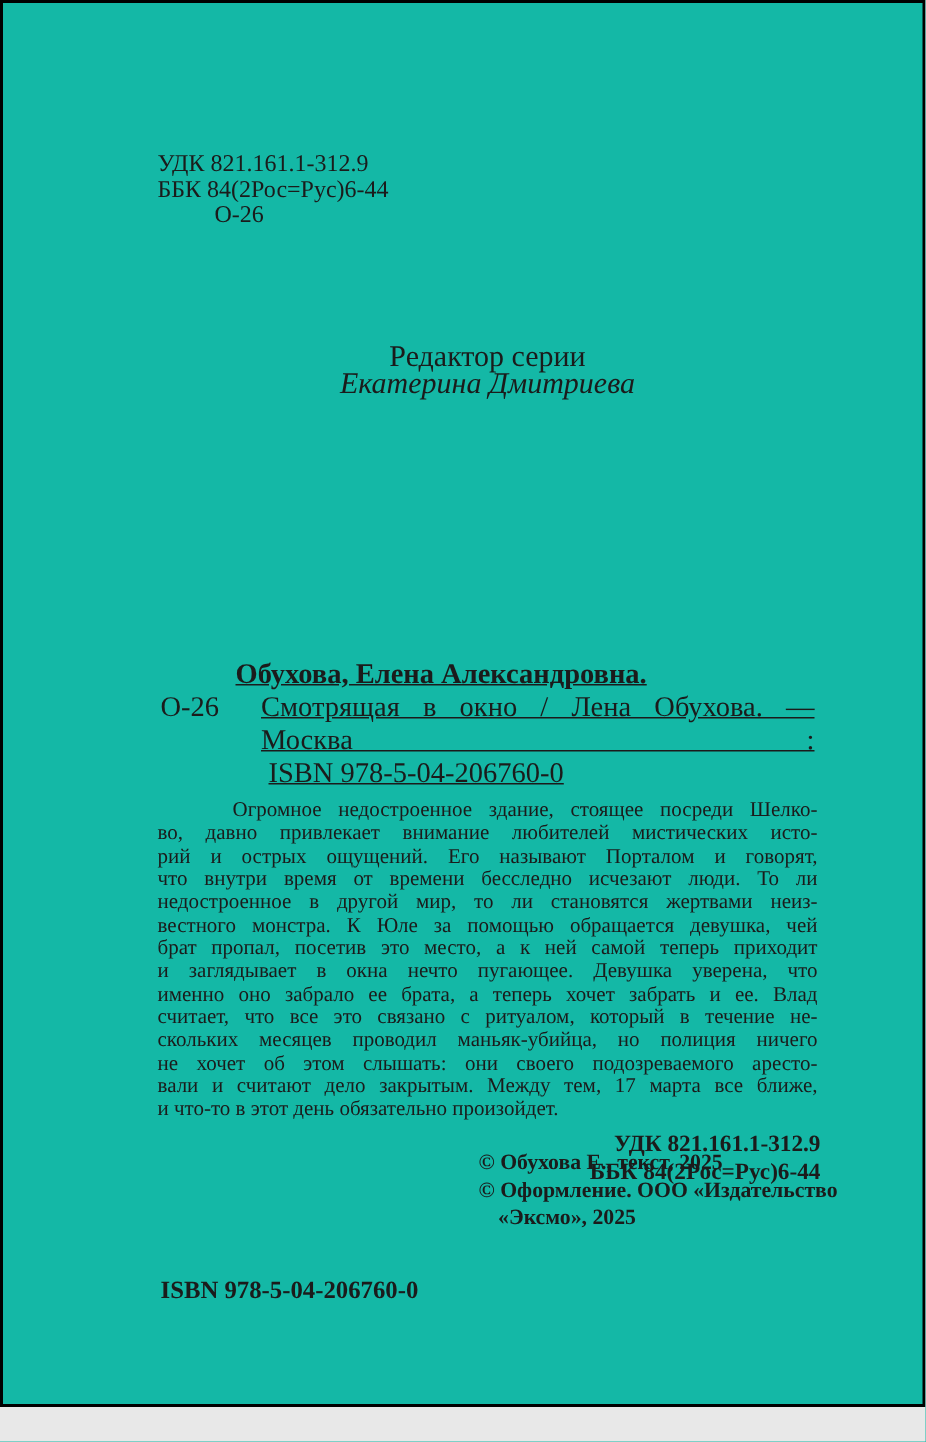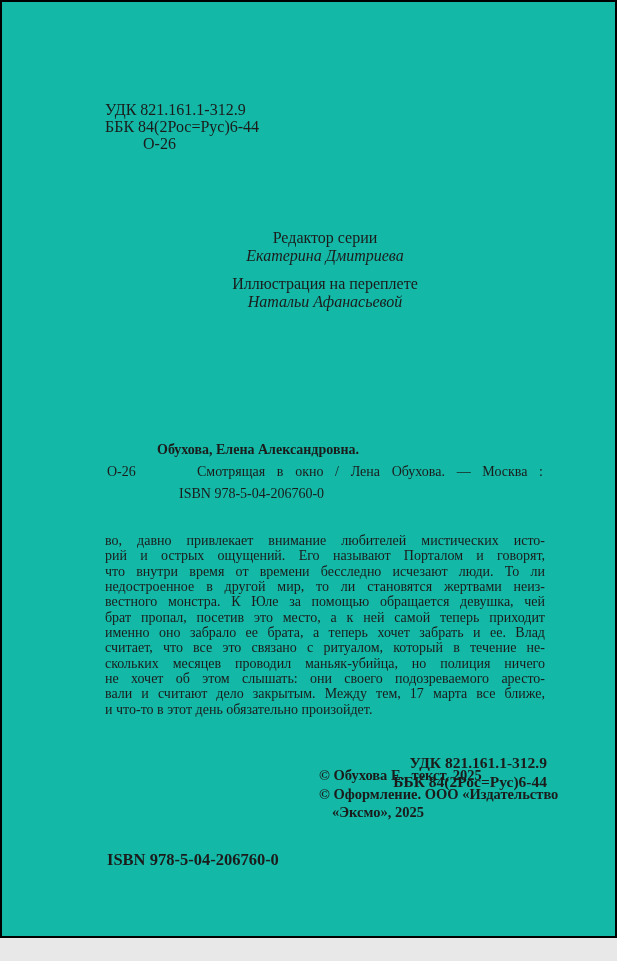--- a/index.html
+++ b/index.html
@@ -15,30 +15,30 @@
     color: #1b1b1b;
     overflow: hidden;
   }
   .abs { position: absolute; }
 
   
   #top-class { left: 103px; top: 99px; font-size: 16px; line-height: 17px; }
   #top-class .sign { padding-left: 38px; }
 
   
-  #credits { left: 103px; top: 227px; width: 440px; text-align: center; font-size: 16px; line-height: 18px; }
+  #credits { left: 103px; top: 227px; width: 440px; text-align: center; font-size: 20px; line-height: 18px; }
   #credits .group { margin-bottom: 10px; }
   #credits .name { font-style: italic; }
 
   
-  #card { left: 142px; top: 437px; width: 399px; font-size: 14px; line-height: 22px; }
+  #card { left: 142px; top: 437px; width: 399px; font-size: 19px; line-height: 22px; text-decoration: underline; }
   #card .author { font-weight: bold; margin-left: 13px; }
   #card .desc-line1 { position: relative; }
   #card .index { position: absolute; left: -37px; top: 0; }
-  #card .title-line { margin-left: 53px; text-align: justify; text-align-last: justify; }
+  #card .title-line { margin-left: 30px; text-align: justify; text-align-last: justify; }
   #card .isbn { margin-left: 35px; }
 
   
   #annotation { left: 103px; top: 531px; width: 440px; font-size: 14px; line-height: 15.35px; }
   #annotation .ann-line { text-align: justify; text-align-last: justify; }
   #annotation .ann-line.first { text-indent: 50px; }
   #annotation .ann-line.last { text-align: justify; text-align-last: auto; }
 
   
   #footer-class { left: 103px; top: 752px; width: 442px; text-align: right; font-weight: bold; font-size: 15.5px; line-height: 18.5px; }
@@ -59,42 +59,40 @@
     <div>УДК 821.161.1-312.9</div>
     <div>ББК 84(2Рос=Рус)6-44</div>
     <div class="sign">О-26</div>
   </div>
 
   <div class="abs" id="credits">
     <div class="group">
       <div class="role">Редактор серии</div>
       <div class="name">Екатерина Дмитриева</div>
     </div>
-    <div class="group">
-      <div class="role">Иллюстрация на переплете</div>
-      <div class="name">Натальи Афанасьевой</div>
-    </div>
   </div>
 
   <div class="abs" id="card">
     <div class="author">Обухова, Елена Александровна.</div>
     <div class="desc-line1">
       <span class="index">О-26</span>
       <div class="title-line">Смотрящая в окно / Лена Обухова. — Москва :</div>
     </div>
     <div class="isbn">ISBN 978-5-04-206760-0</div>
   </div>
 
   <div class="abs" id="annotation">
+    <div class="ann-line first">Огромное недостроенное здание, стоящее посреди Шелко-</div>
     <div class="ann-line">во, давно привлекает внимание любителей мистических исто-</div>
     <div class="ann-line">рий и острых ощущений. Его называют Порталом и говорят,</div>
     <div class="ann-line">что внутри время от времени бесследно исчезают люди. То ли</div>
     <div class="ann-line">недостроенное в другой мир, то ли становятся жертвами неиз-</div>
     <div class="ann-line">вестного монстра. К Юле за помощью обращается девушка, чей</div>
     <div class="ann-line">брат пропал, посетив это место, а к ней самой теперь приходит</div>
+    <div class="ann-line">и заглядывает в окна нечто пугающее. Девушка уверена, что</div>
     <div class="ann-line">именно оно забрало ее брата, а теперь хочет забрать и ее. Влад</div>
     <div class="ann-line">считает, что все это связано с ритуалом, который в течение не-</div>
     <div class="ann-line">скольких месяцев проводил маньяк-убийца, но полиция ничего</div>
     <div class="ann-line">не хочет об этом слышать: они своего подозреваемого аресто-</div>
     <div class="ann-line">вали и считают дело закрытым. Между тем, 17 марта все ближе,</div>
     <div class="ann-line last">и что-то в этот день обязательно произойдет.</div>
   </div>
 
   <div class="abs" id="footer-class">
     <div>УДК 821.161.1-312.9</div>

